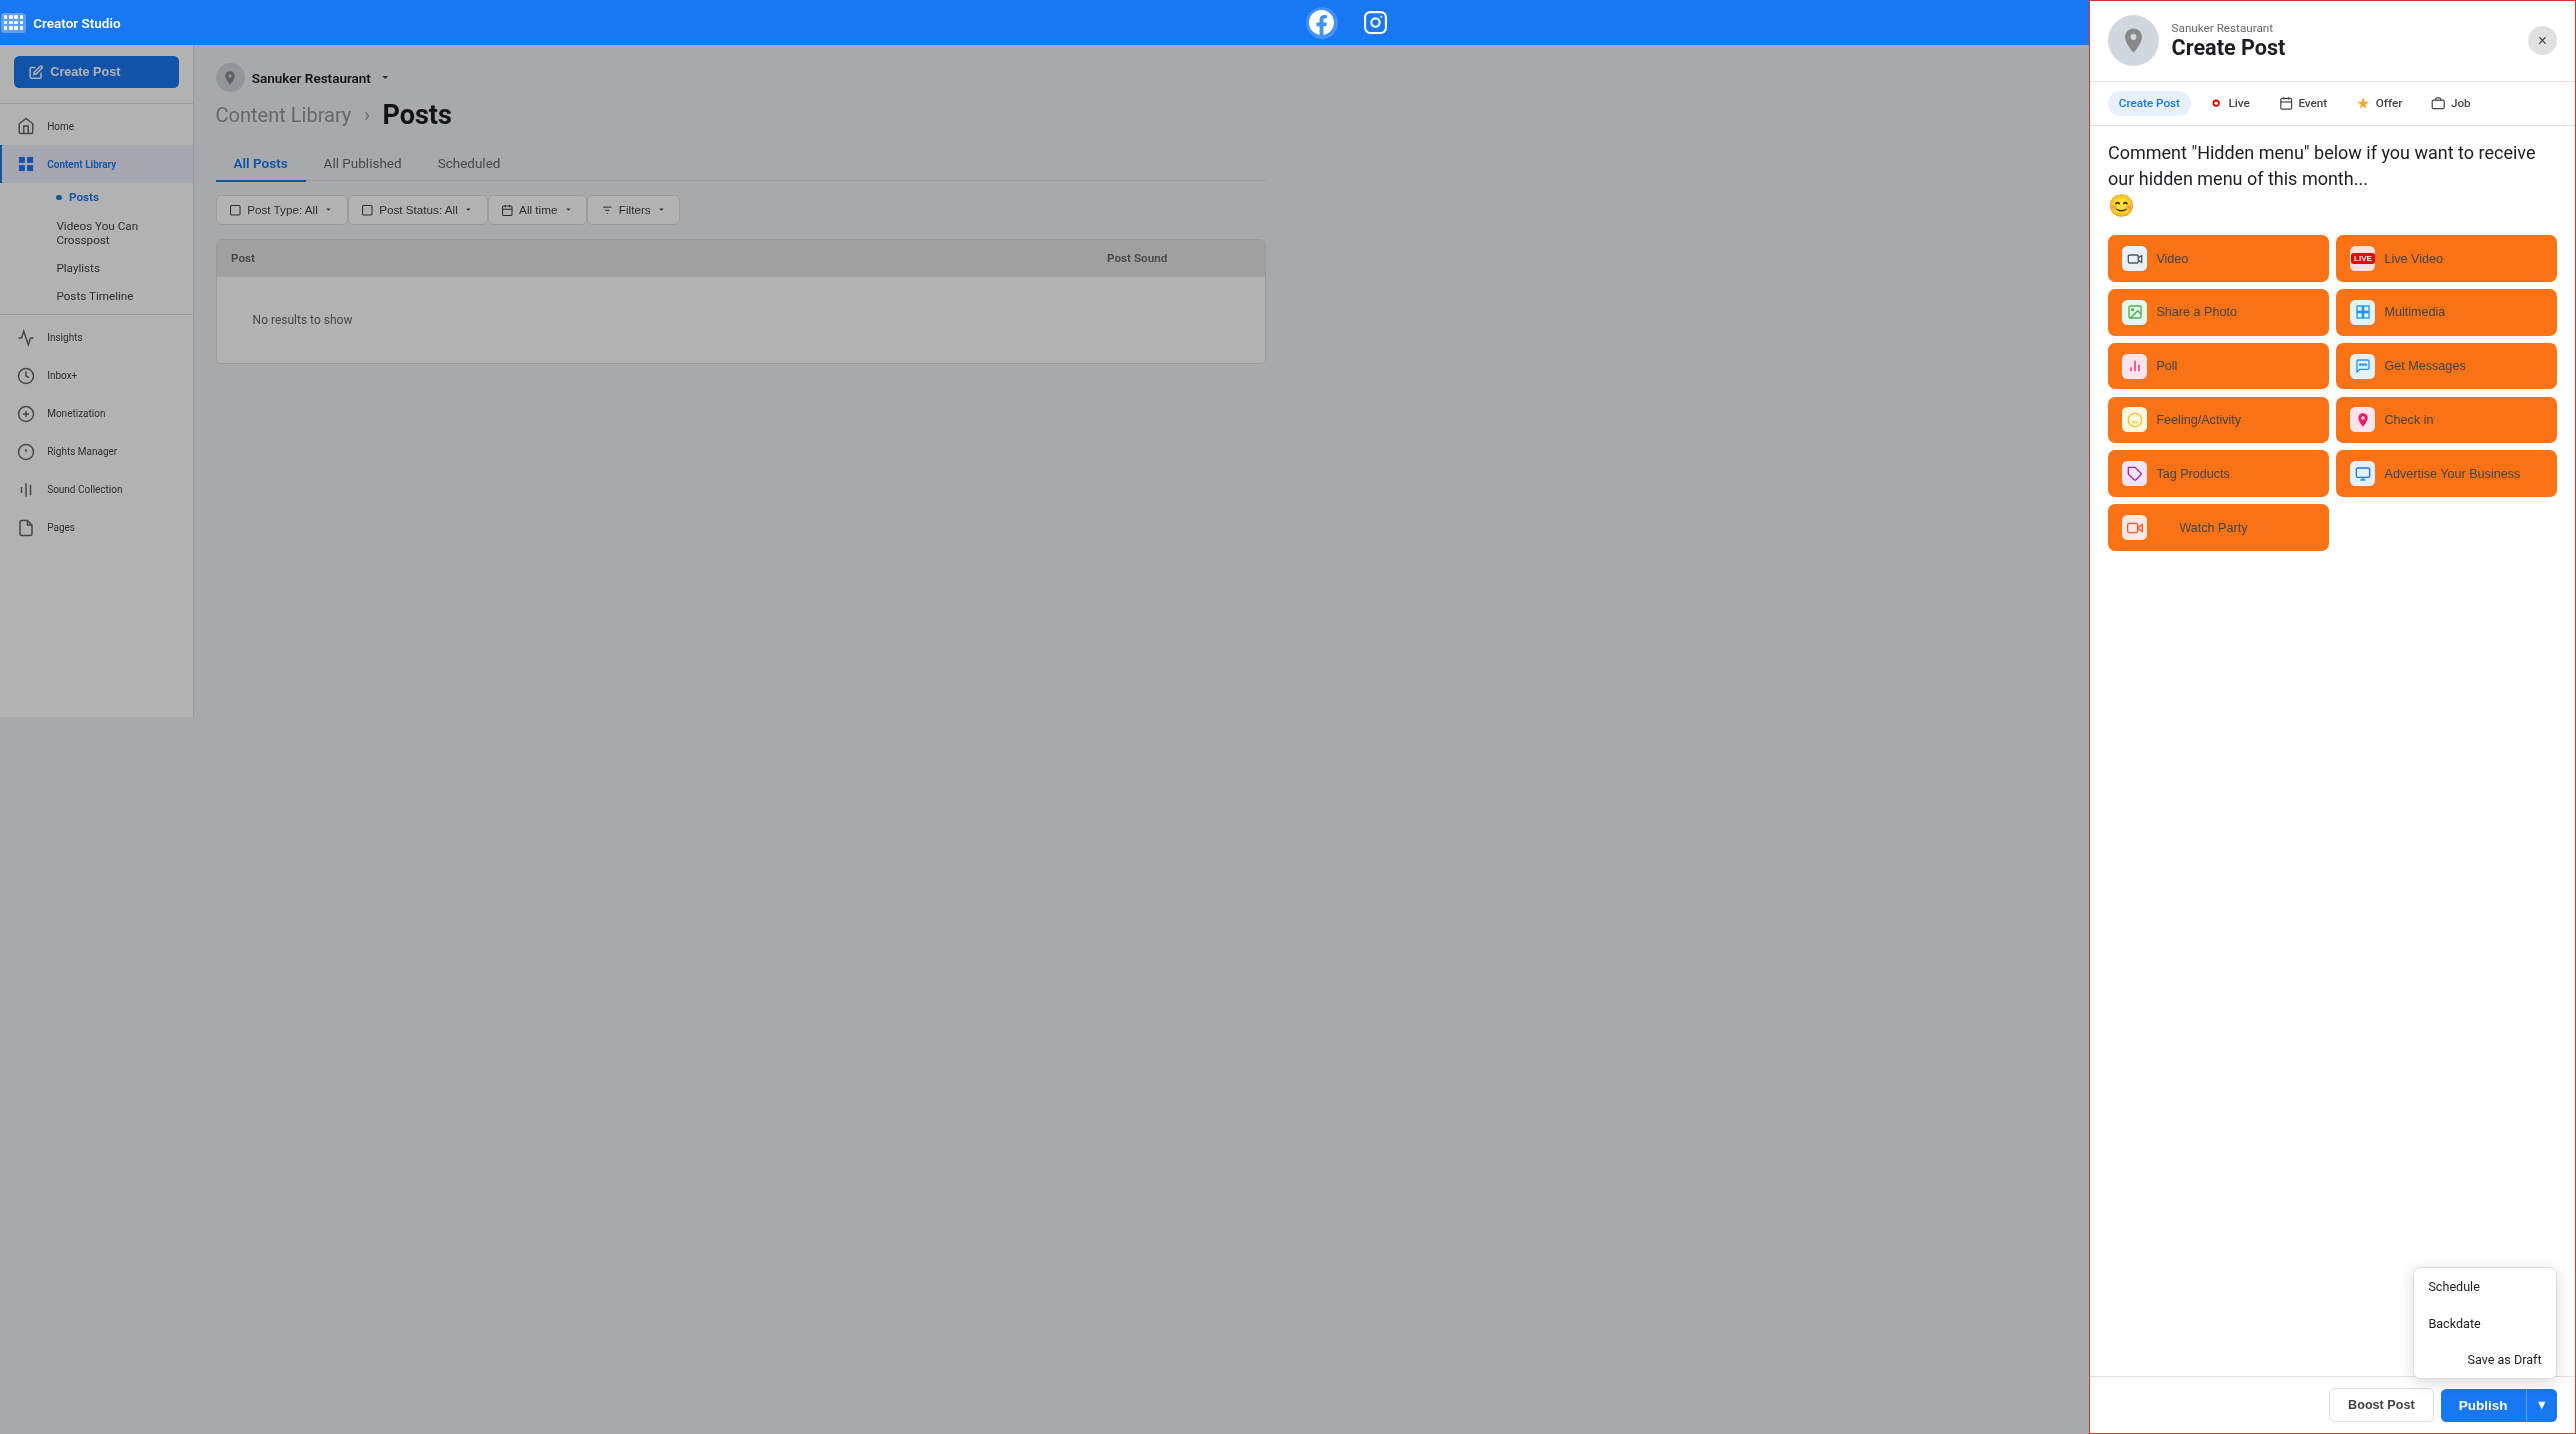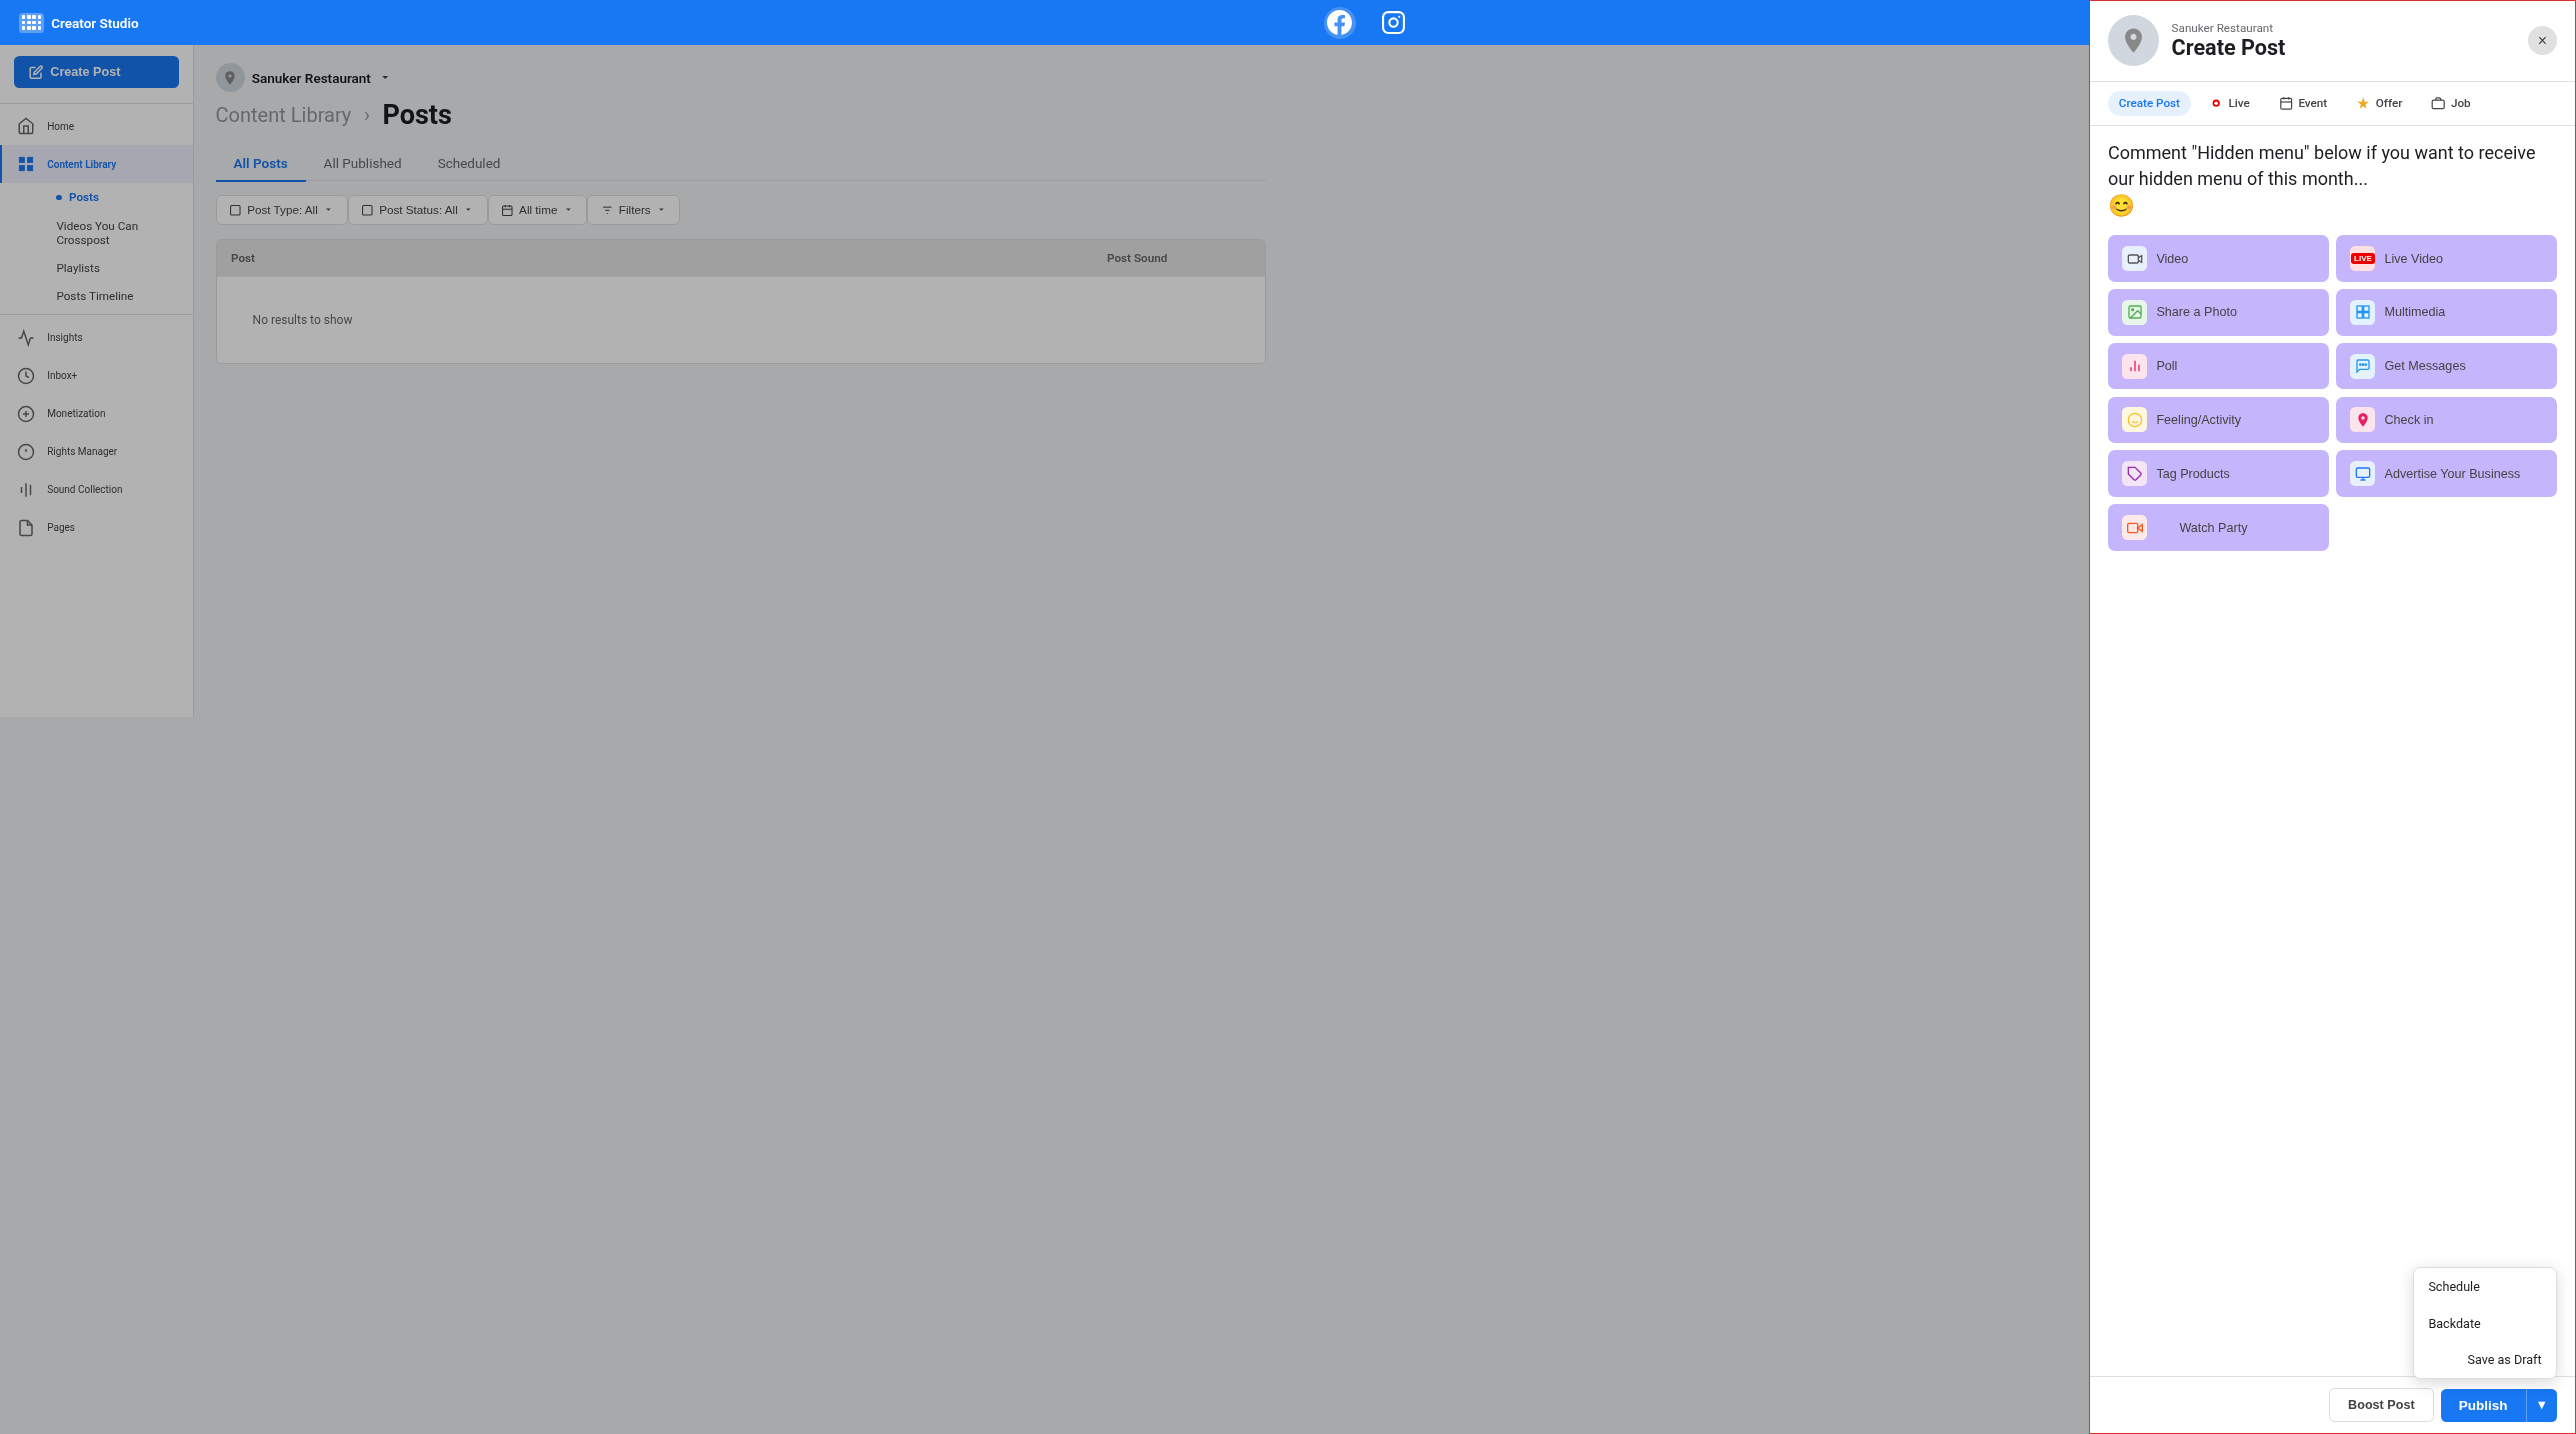--- a/index.html
+++ b/index.html
@@ -3,21 +3,21 @@
   <meta charset="utf-8">
   <style>
     * { box-sizing: border-box; margin: 0; padding: 0; }
     body { font-family: -apple-system, BlinkMacSystemFont, 'Segoe UI', Roboto, sans-serif; background: #f0f2f5; overflow: hidden; width: 1288px; height: 717px; }
 
     
     .top-nav {
       position: fixed; top: 0; left: 0; right: 0; height: 45px;
       background: #1877f2; display: flex; align-items: center; z-index: 100;
     }
-    .top-nav-logo { display: flex; align-items: center; gap: 7.2px; padding: 0 19px; color: white; font-weight: 600; font-size: 13.5px; }
+    .top-nav-logo { display: flex; align-items: center; gap: 7.2px; padding: 0 1px; color: white; font-weight: 600; font-size: 13.5px; }
     .top-nav-logo .logo-icon { width: 25px; height: 20px; background: rgba(255,255,255,0.3); border-radius: 3.6px; display: flex; flex-wrap: wrap; align-items: center; justify-content: center; padding: 1.8px; }
     .logo-dots { display: grid; grid-template-columns: repeat(4,3.6px); gap: 1.8px; }
     .logo-dots span { width: 3.6px; height: 3.6px; background: white; border-radius: 0.9px; }
     .top-nav-center { flex: 1; display: flex; align-items: center; justify-content: center; gap: 21.6px; }
     .nav-icon-btn { width: 32px; height: 32px; border-radius: 50%; display: flex; align-items: center; justify-content: center; cursor: pointer; }
     .nav-icon-btn.active { background: rgba(255,255,255,0.2); }
     .fb-icon { width: 25px; height: 25px; color: white; }
 
     
     .layout { display: flex; padding-top: 45px; height: 717px; }
@@ -64,21 +64,21 @@
     .modal-page-name { font-size: 11.7px; color: #65676b; }
     .modal-title { font-size: 21.6px; font-weight: 700; color: #1c1e21; }
     .modal-close { width: 29px; height: 29px; border-radius: 50%; background: #e0e0e0; border: none; cursor: pointer; font-size: 16px; display: flex; align-items: center; justify-content: center; color: #444; }
     .modal-post-type-tabs { display: flex; gap: 7.2px; padding: 9px 18px; border-bottom: 0.9px solid #e0e0e0; flex-wrap: wrap; }
     .post-type-tab { display: flex; align-items: center; gap: 5.4px; padding: 5.4px 10.8px; border-radius: 18px; font-size: 11.7px; font-weight: 500; cursor: pointer; color: #444; }
     .post-type-tab.active { background: #e7f0fd; color: #1877f2; }
     .modal-body { flex: 1; overflow-y: auto; padding: 14.4px 18px; }
     .post-text { font-size: 18px; color: #1c1e21; line-height: 1.4; margin-bottom: 14.4px; }
     .post-text .emoji { font-size: 21.6px; }
     .actions-grid { display: grid; grid-template-columns: 1fr 1fr; gap: 7.2px; }
-    .action-btn { display: flex; align-items: center; gap: 9px; padding: 10.8px 14.4px; background: #c4b5fd; border-radius: 7.2px; cursor: pointer; font-size: 12.6px; color: #444; border: none; text-align: left; }
+    .action-btn { display: flex; align-items: center; gap: 9px; padding: 10.8px 14.4px; background: #f97316; border-radius: 7.2px; cursor: pointer; font-size: 12.6px; color: #444; border: none; text-align: left; }
     .action-icon { width: 25px; height: 25px; border-radius: 5.4px; display: flex; align-items: center; justify-content: center; flex-shrink: 0; font-size: 14.4px; }
     .modal-footer { padding: 10.8px 18px; border-top: 0.9px solid #e0e0e0; display: flex; align-items: center; justify-content: flex-end; gap: 7.2px; }
     .boost-btn { padding: 9px 18px; background: white; border: 0.9px solid #ddd; border-radius: 5.4px; font-size: 12.6px; font-weight: 600; cursor: pointer; color: #444; }
     .publish-group { display: flex; align-items: stretch; }
     .publish-btn { padding: 9px 18px; background: #1877f2; color: white; border: none; border-radius: 5.4px 0 0 5.4px; font-size: 13.5px; font-weight: 600; cursor: pointer; }
     .publish-dropdown-btn { padding: 9px 9px; background: #1877f2; color: white; border: none; border-radius: 0 5.4px 5.4px 0; border-left: 0.9px solid rgba(255,255,255,0.3); cursor: pointer; font-size: 12.6px; }
 
     
     .dropdown-menu { position: absolute; bottom: 54px; right: 18px; background: white; border: 0.9px solid #ddd; border-radius: 7.2px; box-shadow: 0 3.6px 14.4px rgba(0,0,0,0.15); z-index: 300; min-width: 144px; }
     .dropdown-item { padding: 10.8px 14.4px; font-size: 12.6px; color: #1c1e21; cursor: pointer; }

